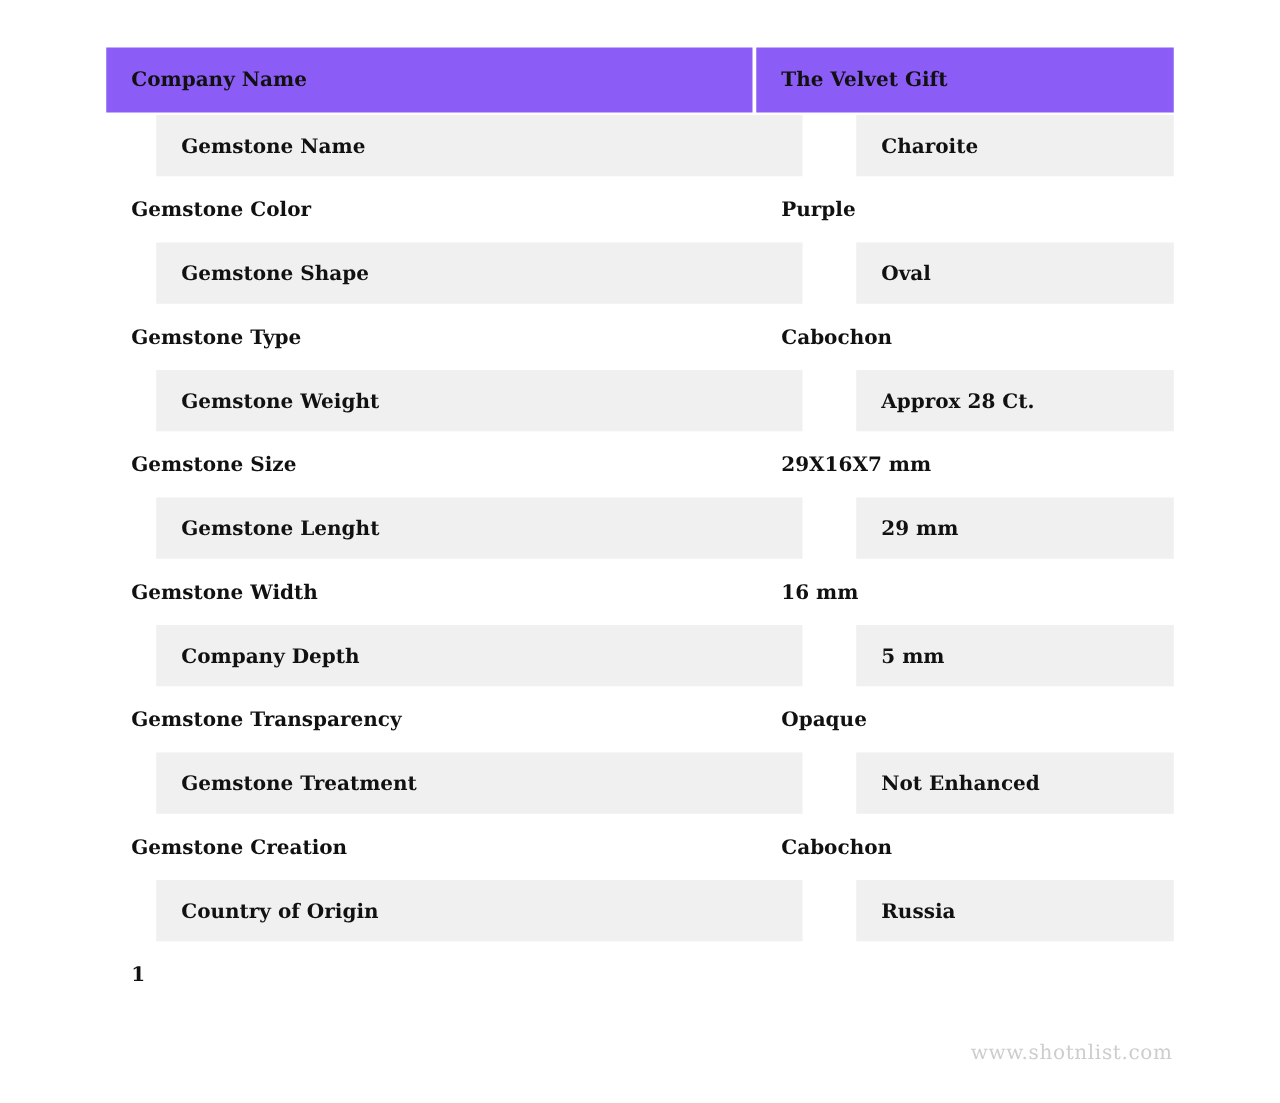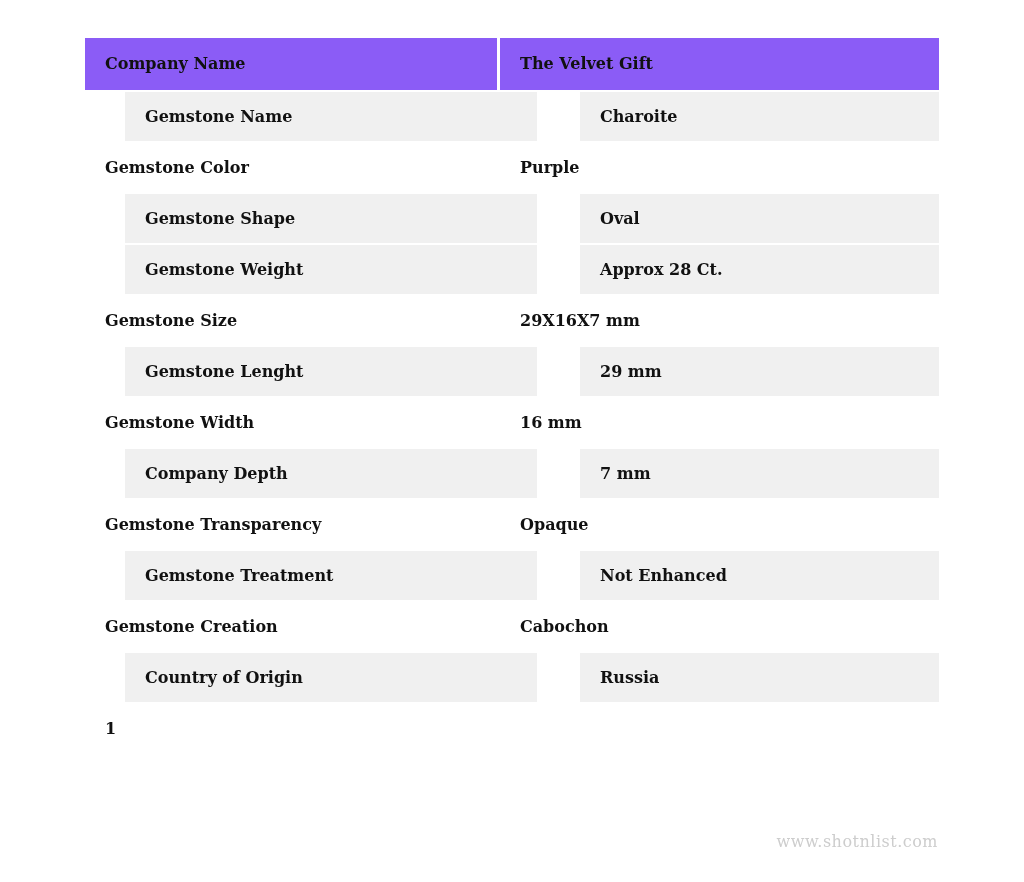--- a/index.html
+++ b/index.html
@@ -39,21 +39,21 @@
     height: 52px;
   }
   .cell {
     display: flex;
     align-items: center;
     box-sizing: border-box;
     padding-left: 20px;
     background: var(--row-bg, #ffffff);
   }
   .label-cell {
-    width: 412px;
+    width: 517px;
     flex: none;
   }
   .value-cell {
     flex: 1;
   }
   .row.alt .cell {
     background: var(--alt-bg, #f0f0f0);
     margin-left: 40px;
   }
   .row.header-row .cell {
@@ -110,20 +110,28 @@
 
   <div class="row alt">
     <div class="cell label-cell">
       <span class="t">Gemstone Shape</span>
     </div>
     <div class="cell value-cell">
       <span class="t">Oval</span>
     </div>
   </div>
 
+  <div class="row">
+    <div class="cell label-cell">
+      <span class="t">Gemstone Type</span>
+    </div>
+    <div class="cell value-cell">
+      <span class="t">Cabochon</span>
+    </div>
+  </div>
 
   <div class="row alt">
     <div class="cell label-cell">
       <span class="t">Gemstone Weight</span>
     </div>
     <div class="cell value-cell">
       <span class="t">Approx 28 Ct.</span>
     </div>
   </div>
 
@@ -152,21 +160,21 @@
     <div class="cell value-cell">
       <span class="t">16 mm</span>
     </div>
   </div>
 
   <div class="row alt">
     <div class="cell label-cell">
       <span class="t">Company Depth</span>
     </div>
     <div class="cell value-cell">
-      <span class="t">7 mm</span>
+      <span class="t">5 mm</span>
     </div>
   </div>
 
   <div class="row">
     <div class="cell label-cell">
       <span class="t">Gemstone Transparency</span>
     </div>
     <div class="cell value-cell">
       <span class="t">Opaque</span>
     </div>

